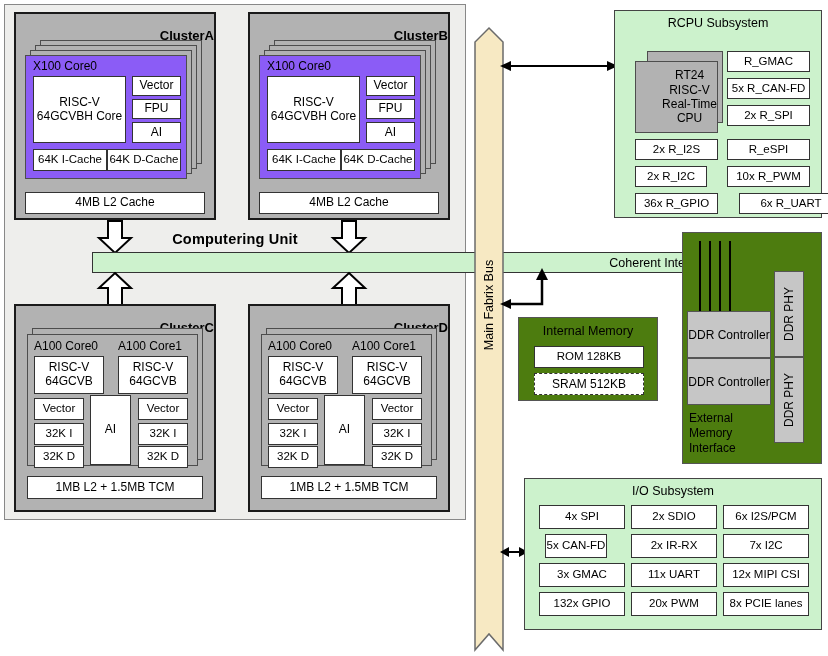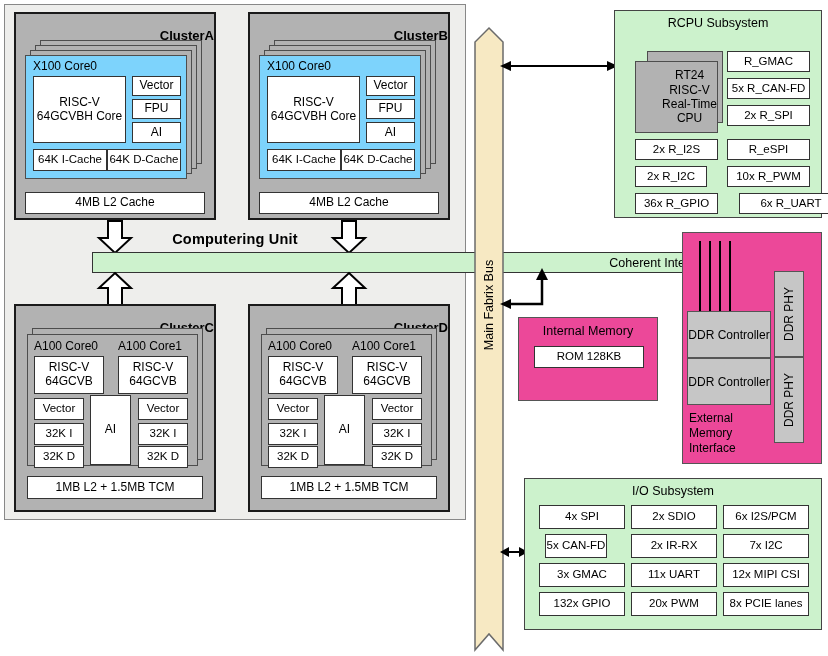--- a/index.html
+++ b/index.html
@@ -34,21 +34,21 @@
   }
   .cluster-title{
     position:absolute;left:0;right:0;top:14px;
     text-align:right;font-size:13px;font-weight:bold;color:#000;
   }
   
   .stack-layer{
     background:#b2b2b2;border:1.5px solid #4d4d4d;
   }
   .core-box{
-    background:#7dd3fc;border:1.5px solid #4d4d4d;
+    background:#8b5cf6;border:1.5px solid #4d4d4d;
   }
   .core-label{
     position:absolute;left:7px;top:3px;
     font-size:12px;color:#000;white-space:nowrap;
   }
   .wbox{
     background:#ffffff;border:1.5px solid #333333;
     display:flex;align-items:center;justify-content:center;
     text-align:center;font-size:12px;color:#000;line-height:1.15;
   }
@@ -85,21 +85,21 @@
   .panel-green{
     background:#ccf2cc;border:1.5px solid #444444;
   }
   .panel-title{
     position:absolute;left:0;right:0;top:5px;text-align:center;
     font-size:12.5px;color:#000;
   }
 
   
   .panel-plain{
-    background:#ec4899;border:1.5px solid #555555;
+    background:#4d7c0f;border:1.5px solid #555555;
   }
   .panel-plain .panel-title{top:6px;}
   .dashed-box{
     background:#ffffff;border:1.5px dashed #333333;
     display:flex;align-items:center;justify-content:center;
     font-size:12px;color:#000;
   }
 
   
   .ddr-ctrl{
@@ -327,20 +327,21 @@
     <div class="abs wbox small" style="left:112px;top:67px;width:83px;height:21px;">5x R_CAN-FD</div>
     <div class="abs wbox small" style="left:112px;top:94px;width:83px;height:21px;">2x R_SPI</div>
     <div class="abs wbox small" style="left:112px;top:128px;width:83px;height:21px;">R_eSPI</div>
     <div class="abs wbox small" style="left:112px;top:155px;width:83px;height:21px;">10x R_PWM</div>
     <div class="abs wbox small" style="left:124px;top:182px;width:104px;height:21px;">6x R_UART</div>
   </div>
 
   <div class="abs panel-plain" style="left:518px;top:317px;width:140px;height:84px;">
     <div class="panel-title">Internal Memory</div>
     <div class="abs wbox small" style="left:15px;top:28px;width:110px;height:22px;">ROM 128KB</div>
+    <div class="abs dashed-box" style="left:15px;top:55px;width:110px;height:22px;">SRAM 512KB</div>
   </div>
 
   <div class="abs panel-plain" style="left:682px;top:232px;width:140px;height:232px;">
 
     <div class="abs vline" style="left:16px;top:8px;width:2px;height:72px;"></div>
     <div class="abs vline" style="left:26px;top:8px;width:2px;height:72px;"></div>
     <div class="abs vline" style="left:36px;top:8px;width:2px;height:72px;"></div>
     <div class="abs vline" style="left:46px;top:8px;width:2px;height:72px;"></div>
 
     <div class="abs ddr-ctrl" style="left:4px;top:78px;width:84px;height:47px;">DDR Controller</div>

